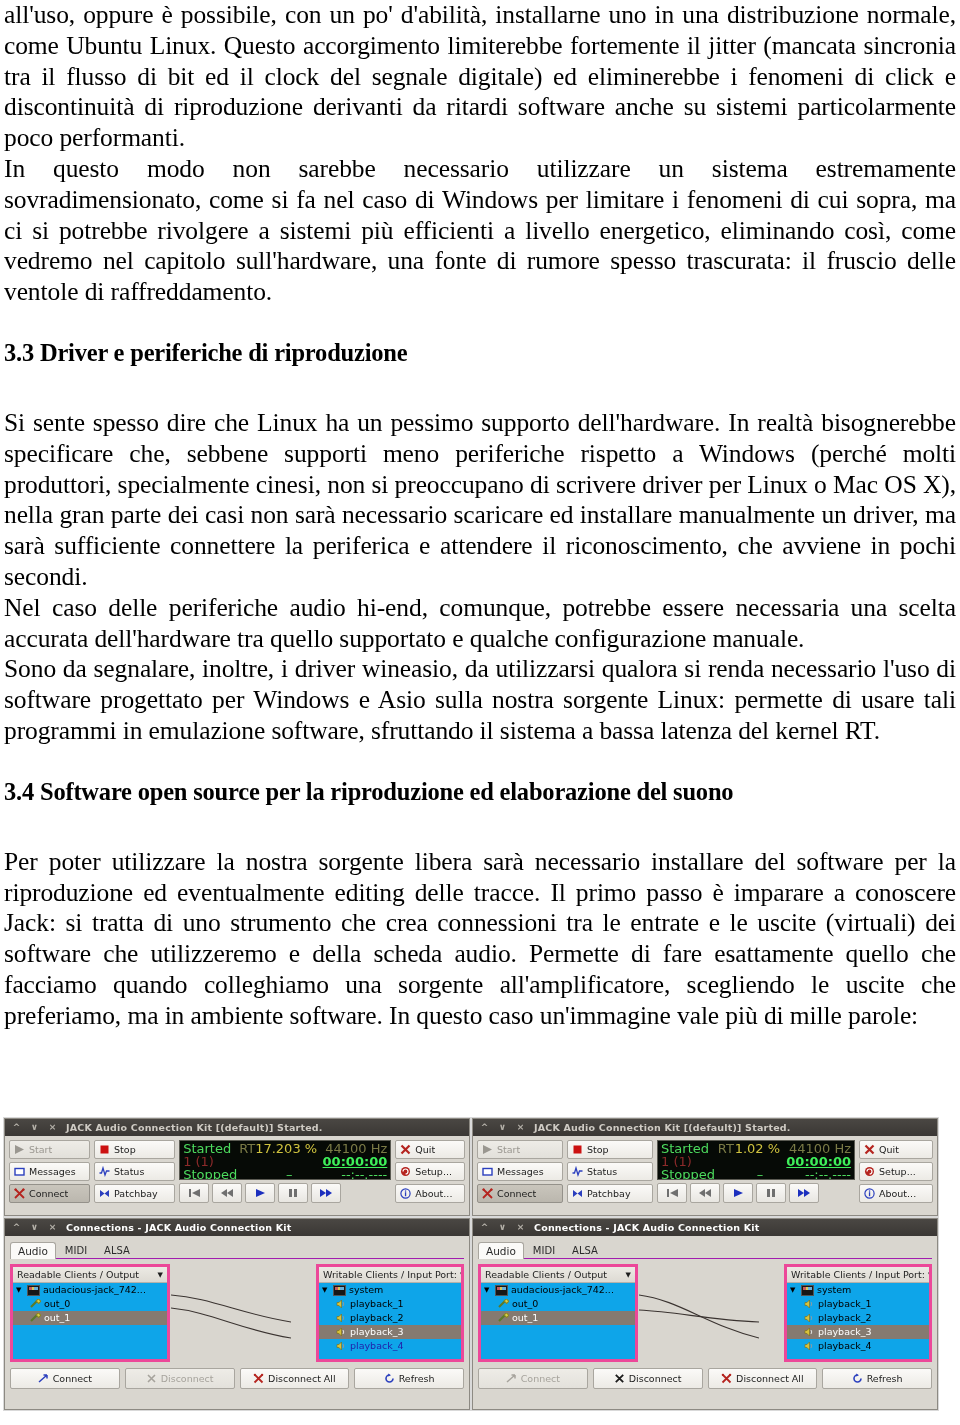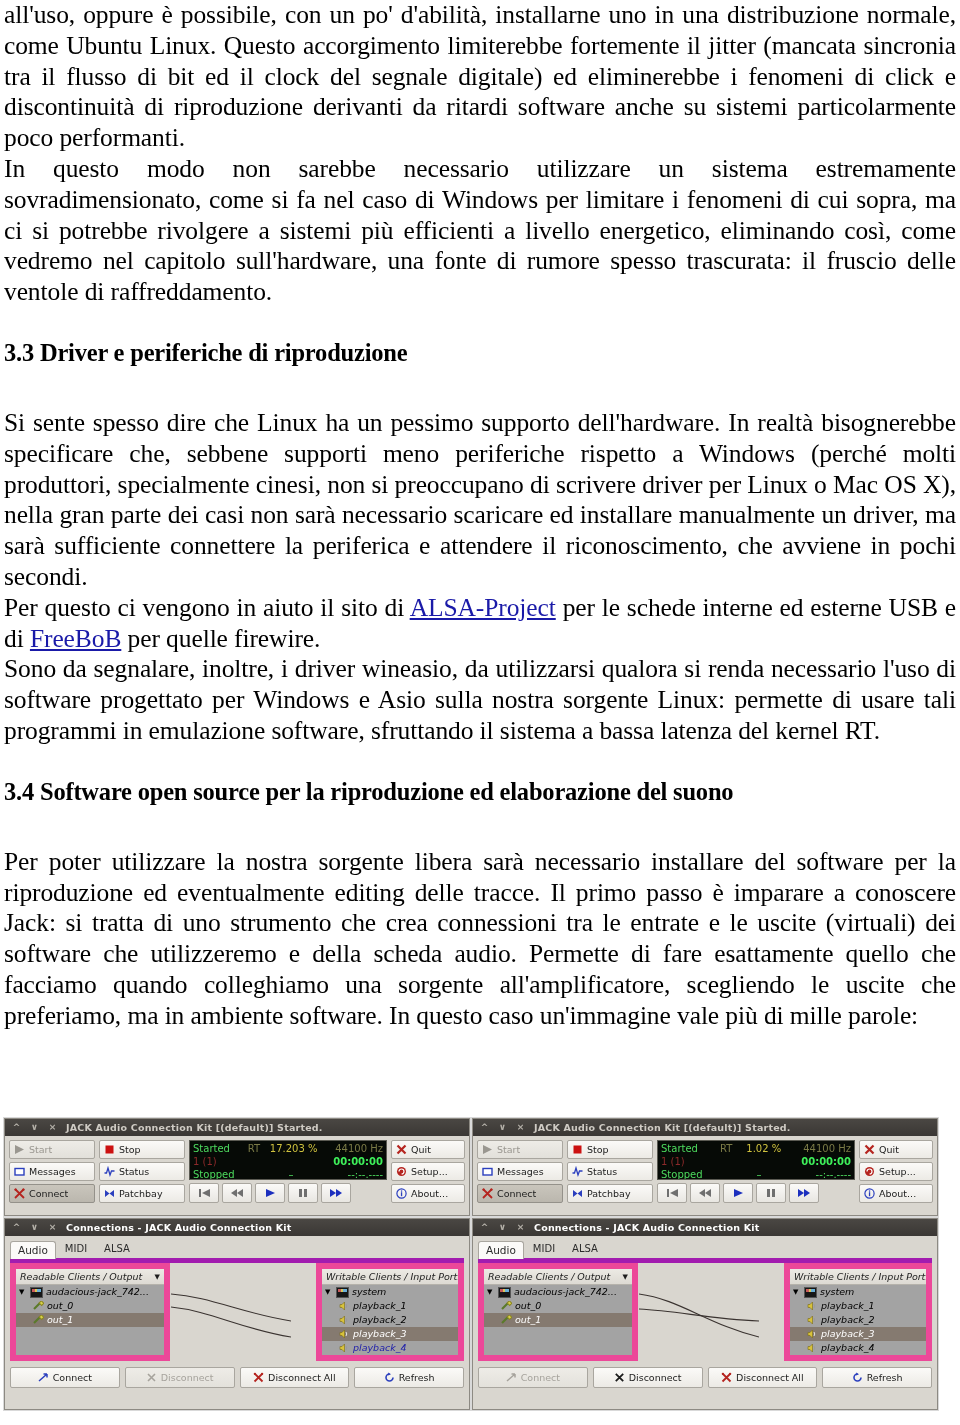--- a/index.html
+++ b/index.html
@@ -107,26 +107,26 @@
     flex:1;
     background:#060a06;
     border:1px solid #5a5a52;
     position:relative;
     font-family:"DejaVu Sans","Liberation Sans",sans-serif;
     height:43px;
     box-sizing:border-box;
     padding:1px 3px 0 3px;
     overflow:hidden;
   }
-  .lcd-row{display:flex;align-items:center;font-size:10px;line-height:13px;white-space:nowrap;}
+  .lcd-row{display:flex;align-items:center;font-size:13px;line-height:13px;white-space:nowrap;}
   .lcd-g{color:#4ddb5e;}
   .lcd-y{color:#cfc23e;}
   .lcd-dim{color:#7a7a46;margin-left:8px;}
   .lcd-r{color:#8c2a2a;}
-  .lcd-bright{color:#3ef05a;font-weight:bold;}
+  .lcd-bright{color:#3ef05a;font-weight:bold;text-decoration:underline;}
   .lcd .sp{flex:1;}
 
   .transport{
     display:flex;gap:3px;align-items:flex-end;
     height:20px;
   }
   .tbtn{
     width:30px;height:20px;
     background:linear-gradient(180deg,#fbfaf8 0%,#e8e6e1 100%);
     border:1px solid #a9a69f;border-radius:2px;
@@ -135,39 +135,39 @@
   }
   .lcdwrap{display:flex;flex-direction:column;gap:3px;flex:1;}
 
   
   .conn-body{
     background:#d9d6cf;
     padding:4px 5px 5px 5px;
     height:172px;box-sizing:border-box;
     position:relative;
   }
-  .tabs{display:flex;height:18px;border-bottom:5px solid #a21caf;}
+  .tabs{display:flex;align-items:flex-end;height:18px;border-bottom:1px solid #a21caf;margin-bottom:5px;}
   .tab{
     font-size:10px;padding:2px 7px 2px 7px;
     color:#2b2b2b;border:1px solid transparent;border-bottom:none;
     margin-right:1px;
   }
   .tab.active{
     background:#fbfaf8;border-color:#a9a69f;
     border-radius:3px 3px 0 0;
     position:relative;top:1px;
     font-size:10.5px;
   }
   .panes{display:flex;position:relative;height:98px;}
   .pane{
     width:160px;
-    background:#a3a3a3;
-    border:6px solid #ec4899;
+    background:#0ea5e9;
+    border:3px solid #ec4899;
     box-sizing:border-box;
-    display:flex;flex-direction:column;font-style:italic;
+    display:flex;flex-direction:column;
   }
   .pane.right{margin-left:auto;width:148px;}
   .pane-head{
     background:linear-gradient(180deg,#eceae4 0%,#dddad3 100%);
     border-bottom:1px solid #b5b2ab;
     font-size:9.5px;padding:2px 4px;
     display:flex;align-items:center;
     color:#1d1d1d;
     white-space:nowrap;overflow:hidden;
   }
@@ -222,21 +222,21 @@
 <div class="page">
 
   <p class="body-par">all'uso, oppure è possibile, con un po' d'abilità, installarne uno in una distribuzione normale, come Ubuntu Linux. Questo accorgimento limiterebbe fortemente il jitter (mancata sincronia tra il flusso di bit ed il clock del segnale digitale) ed eliminerebbe i fenomeni di click e discontinuità di riproduzione derivanti da ritardi software anche su sistemi particolarmente poco performanti.</p>
   <p class="body-par">In questo modo non sarebbe necessario utilizzare un sistema estremamente sovradimensionato, come si fa nel caso di Windows per limitare i fenomeni di cui sopra, ma ci si potrebbe rivolgere a sistemi più efficienti a livello energetico, eliminando così, come vedremo nel capitolo sull'hardware, una fonte di rumore spesso trascurata: il fruscio delle ventole di raffreddamento.</p>
 
   <div class="gap-md"></div>
   <h2 class="sec">3.3 Driver e periferiche di riproduzione</h2>
   <div class="gap-lg"></div>
 
   <p class="body-par">Si sente spesso dire che Linux ha un pessimo supporto dell'hardware. In realtà bisognerebbe specificare che, sebbene supporti meno periferiche rispetto a Windows (perché molti produttori, specialmente cinesi, non si preoccupano di scrivere driver per Linux o Mac OS X), nella gran parte dei casi non sarà necessario scaricare ed installare manualmente un driver, ma sarà sufficiente connettere la periferica e attendere il riconoscimento, che avviene in pochi secondi.</p>
-  <p class="body-par"><span>Per questo ci vengono in aiuto il sito di </span><a class="doclink" href="#">ALSA-Project</a><span> per le schede interne ed esterne USB e di </span><a class="doclink" href="#">FreeBoB</a><span> per quelle firewire.</span></p>
+  <p class="body-par">Nel caso delle periferiche audio hi-end, comunque, potrebbe essere necessaria una scelta accurata dell'hardware tra quello supportato e qualche configurazione manuale.</p>
   <p class="body-par">Sono da segnalare, inoltre, i driver wineasio, da utilizzarsi qualora si renda necessario l'uso di software progettato per Windows e Asio sulla nostra sorgente Linux: permette di usare tali programmi in emulazione software, sfruttando il sistema a bassa latenza del kernel RT.</p>
 
   <div class="gap-md"></div>
   <h2 class="sec">3.4 Software open source per la riproduzione ed elaborazione del suono</h2>
   <div class="gap-lg"></div>
 
   <p class="body-par">Per poter utilizzare la nostra sorgente libera sarà necessario installare del software per la riproduzione ed eventualmente editing delle tracce. Il primo passo è imparare a conoscere Jack: si tratta di uno strumento che crea connessioni tra le entrate e le uscite (virtuali) dei software che utilizzeremo e della scheda audio. Permette di fare esattamente quello che facciamo quando colleghiamo una sorgente all'amplificatore, scegliendo le uscite che preferiamo, ma in ambiente software. In questo caso un'immagine vale più di mille parole:</p>
 
   <div class="figure-wrap">
 

